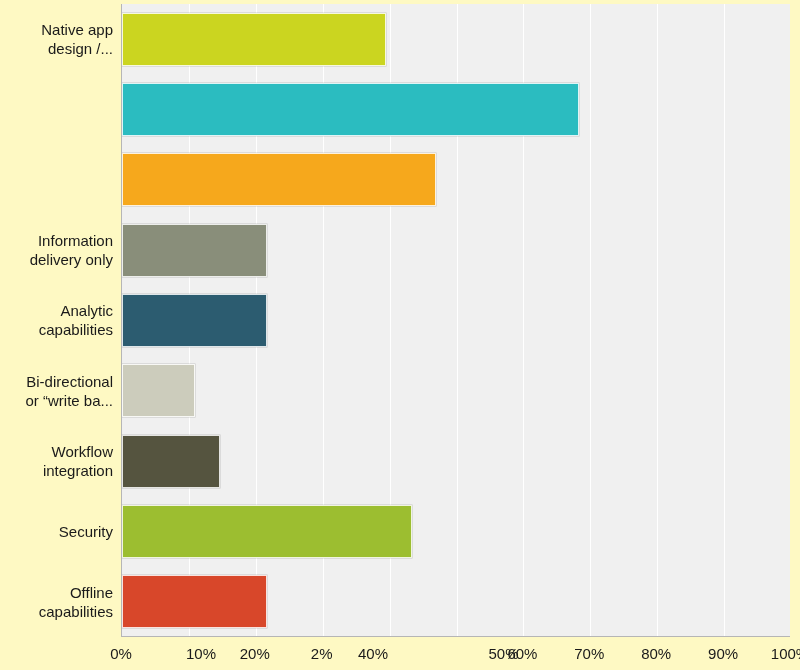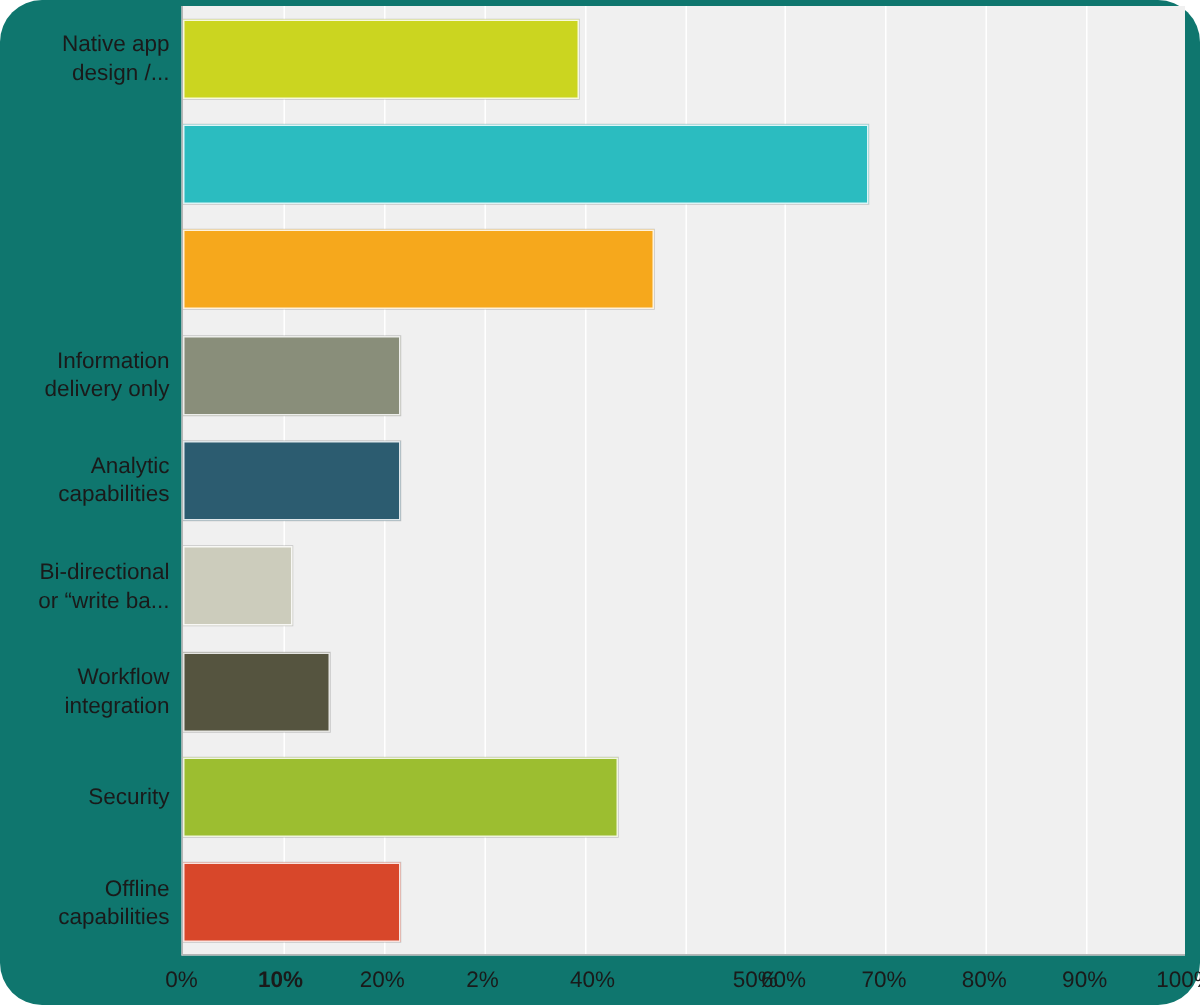--- a/index.html
+++ b/index.html
@@ -11,22 +11,21 @@
     width: 800px;
     height: 670px;
     font-family: "Liberation Sans", sans-serif;
     overflow: hidden;
   }
 
   #chart-root {
     position: relative;
     width: 800px;
     height: 670px;
-    background: #0f766e;
-    border-radius: 28px;
+    background: #fef9c3;
   }
 
   
   .plot-area {
     position: absolute;
     left: 121px;
     top: 4px;
     width: 669px;
     height: 633px;
     background: #f0f0f0;
@@ -179,24 +178,24 @@
           <div class="bar" title="Security — 43.3%" style="width: 289.677px; background: rgb(156, 190, 48);"></div>
         </div>
         <div class="row" style="top: 571.282px; height: 53.1017px;">
           <div class="bar" title="Offline capabilities — 21.7%" style="width: 145.173px; background: rgb(216, 71, 42);"></div>
         </div>
       </div>
   </div>
 
   <div class="x-axis">
       <div class="x-tick" style="left: 121px;">0%</div>
-      <div class="x-tick" style="left: 187px; font-weight: bold;">10%</div>
+      <div class="x-tick" style="left: 201px;">10%</div>
       <div class="x-tick" style="left: 254.8px;">20%</div>
       <div class="x-tick" style="left: 321.7px;">2%</div>
-      <div class="x-tick" style="left: 395px;">40%</div>
+      <div class="x-tick" style="left: 373px;">40%</div>
       <div class="x-tick" style="left: 455.5px; margin-left: 48px;">50%</div>
       <div class="x-tick" style="left: 522.4px;">60%</div>
       <div class="x-tick" style="left: 589.3px;">70%</div>
       <div class="x-tick" style="left: 656.2px;">80%</div>
       <div class="x-tick" style="left: 723.1px;">90%</div>
       <div class="x-tick" style="left: 790px;">100%</div>
     </div>
 
 </div>
 

